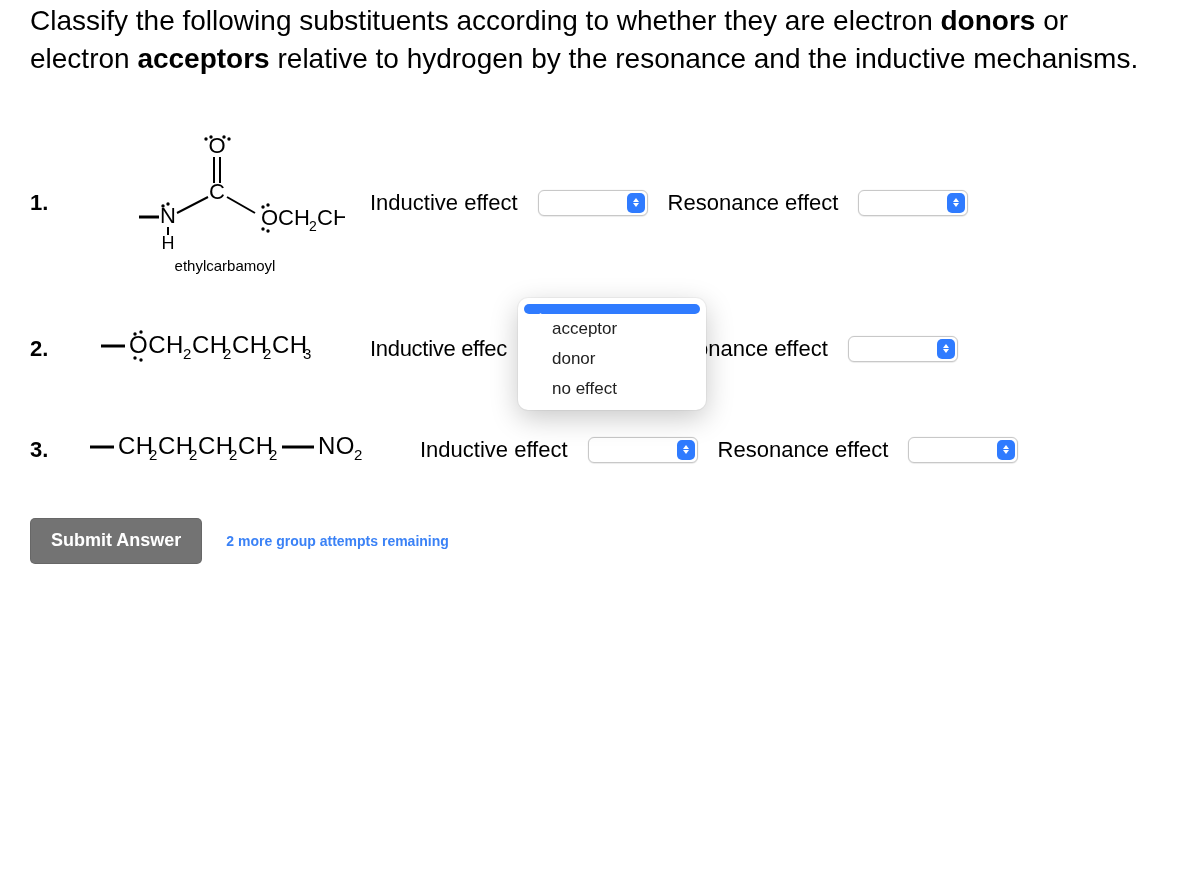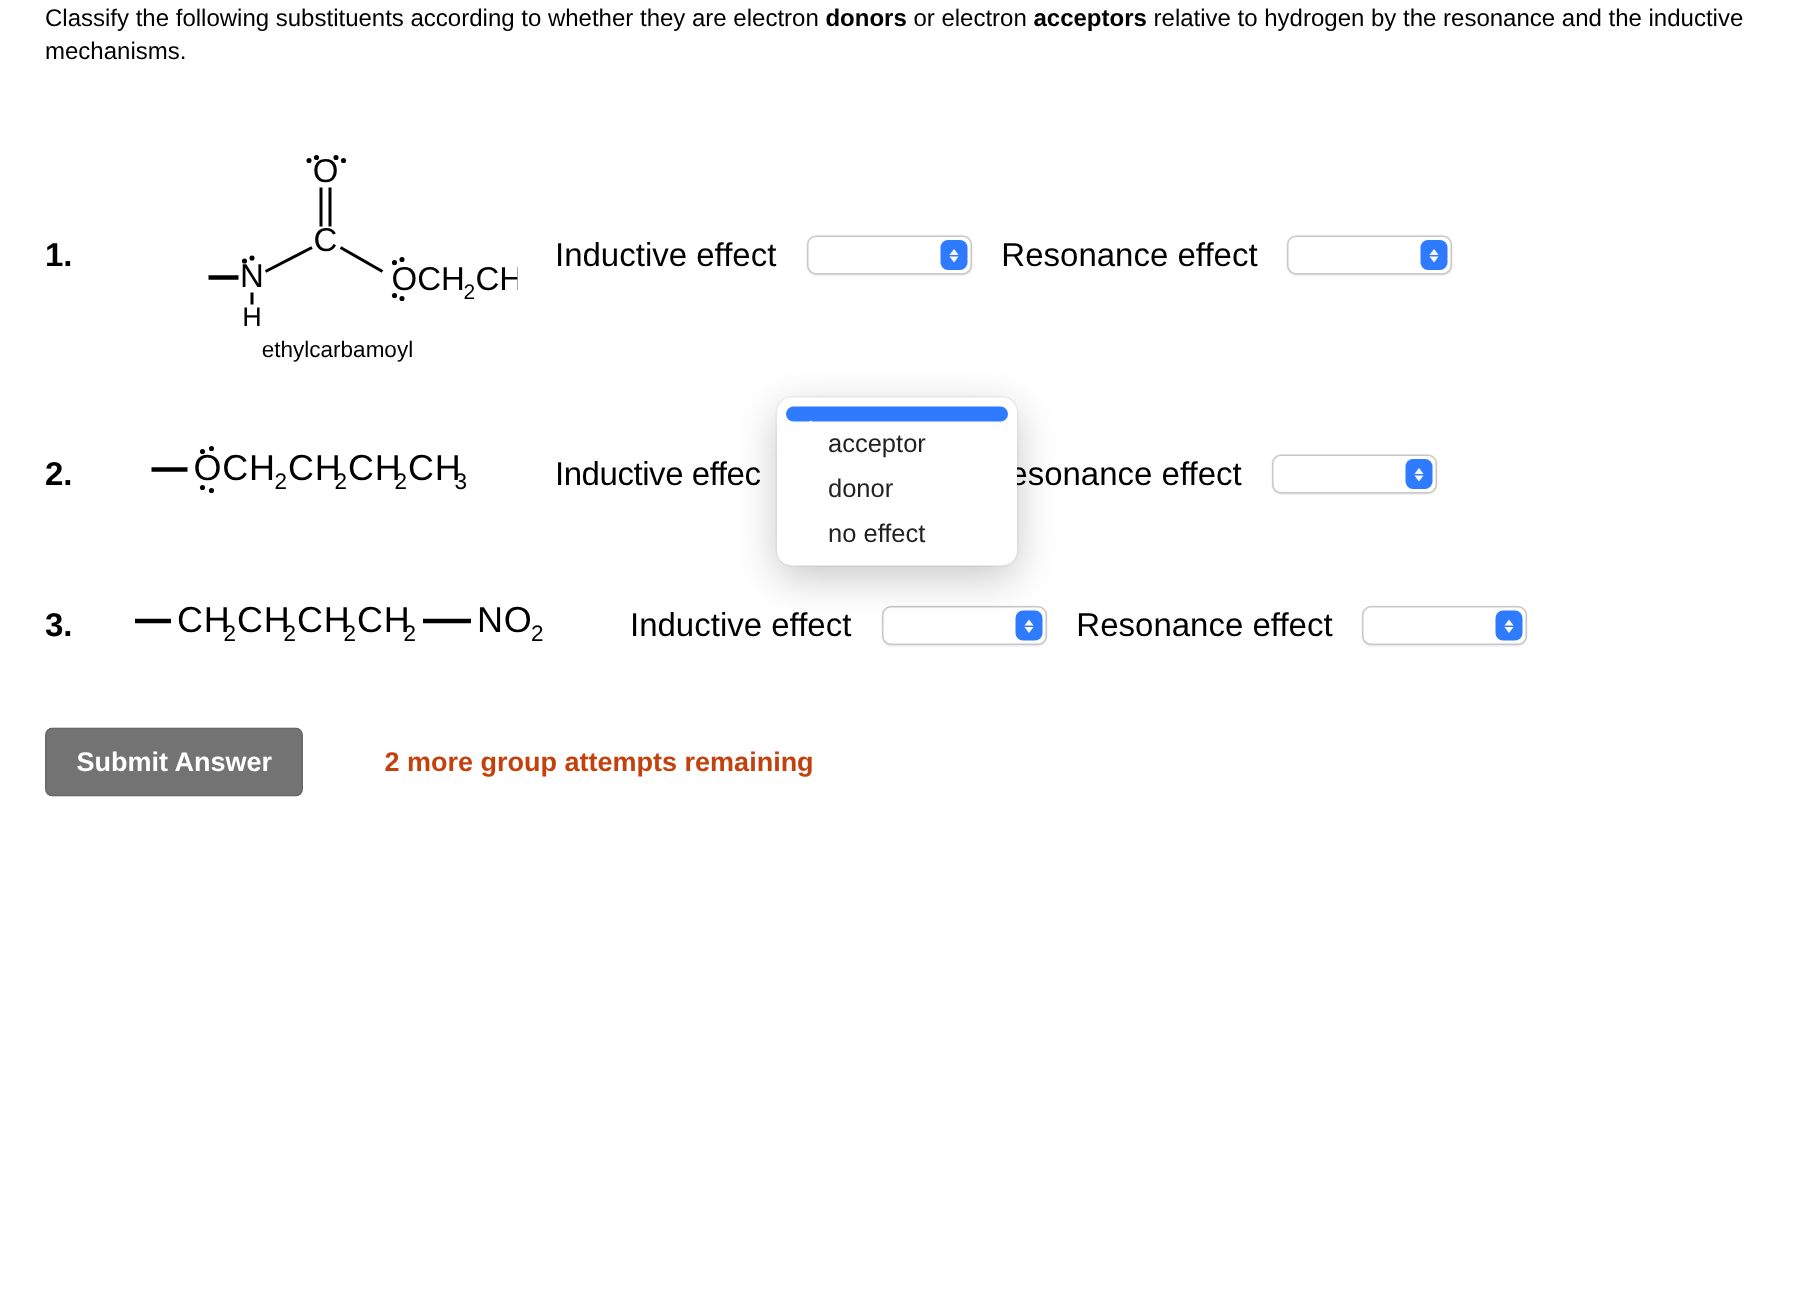--- a/index.html
+++ b/index.html
@@ -10,21 +10,21 @@
     background: #fff;
     color: #000;
     font-size: 20px;
     width: 1200px;
     height: 869px;
     position: relative;
     overflow: hidden;
   }
   .content { padding: 0 30px; }
   .prompt {
-    font-size: 16px;
+    font-size: 28px;
     line-height: 1.35;
     margin-top: 2px;
   }
   .prompt b { font-weight: 700; }
   .rows { margin-top: 50px; }
   .row {
     display: flex;
     align-items: center;
     margin-bottom: 26px;
     min-height: 110px;
@@ -94,21 +94,21 @@
   .sel .cap::after  { border-top: 4px solid #fff; }
 
   
   .dd {
     position: absolute;
     background: #fff;
     border-radius: 10px;
     box-shadow: 0 8px 28px rgba(0,0,0,0.22), 0 0 0 1px rgba(0,0,0,0.04);
     padding: 6px;
     font-size: 17px;
-    width: 160px;
+    width: 188px;
     z-index: 10;
   }
   .dd .opt {
     padding: 5px 10px 5px 28px;
     border-radius: 6px;
     color: #222;
     position: relative;
   }
   .dd .opt.sel-opt {
     background: #2f7bff;
@@ -138,24 +138,23 @@
     border-radius: 5px;
     font-size: 18px;
     font-weight: 700;
     color: #fff;
     cursor: pointer;
     border: 1px solid rgba(0,0,0,0.1);
   }
   .btn-primary { background: #737373; }
   .btn-secondary { background: #6d7680; }
   .attempts {
-    font-size: 18px;
+    font-size: 14px;
     font-weight: 700;
-    color: #c2410c;
-    margin-left: 30px;
+    color: #3b82f6;
   }
 
   
   .struct svg { display: block; margin: 0 auto; }
 
   
 </style>
 </head>
 <body>
 

